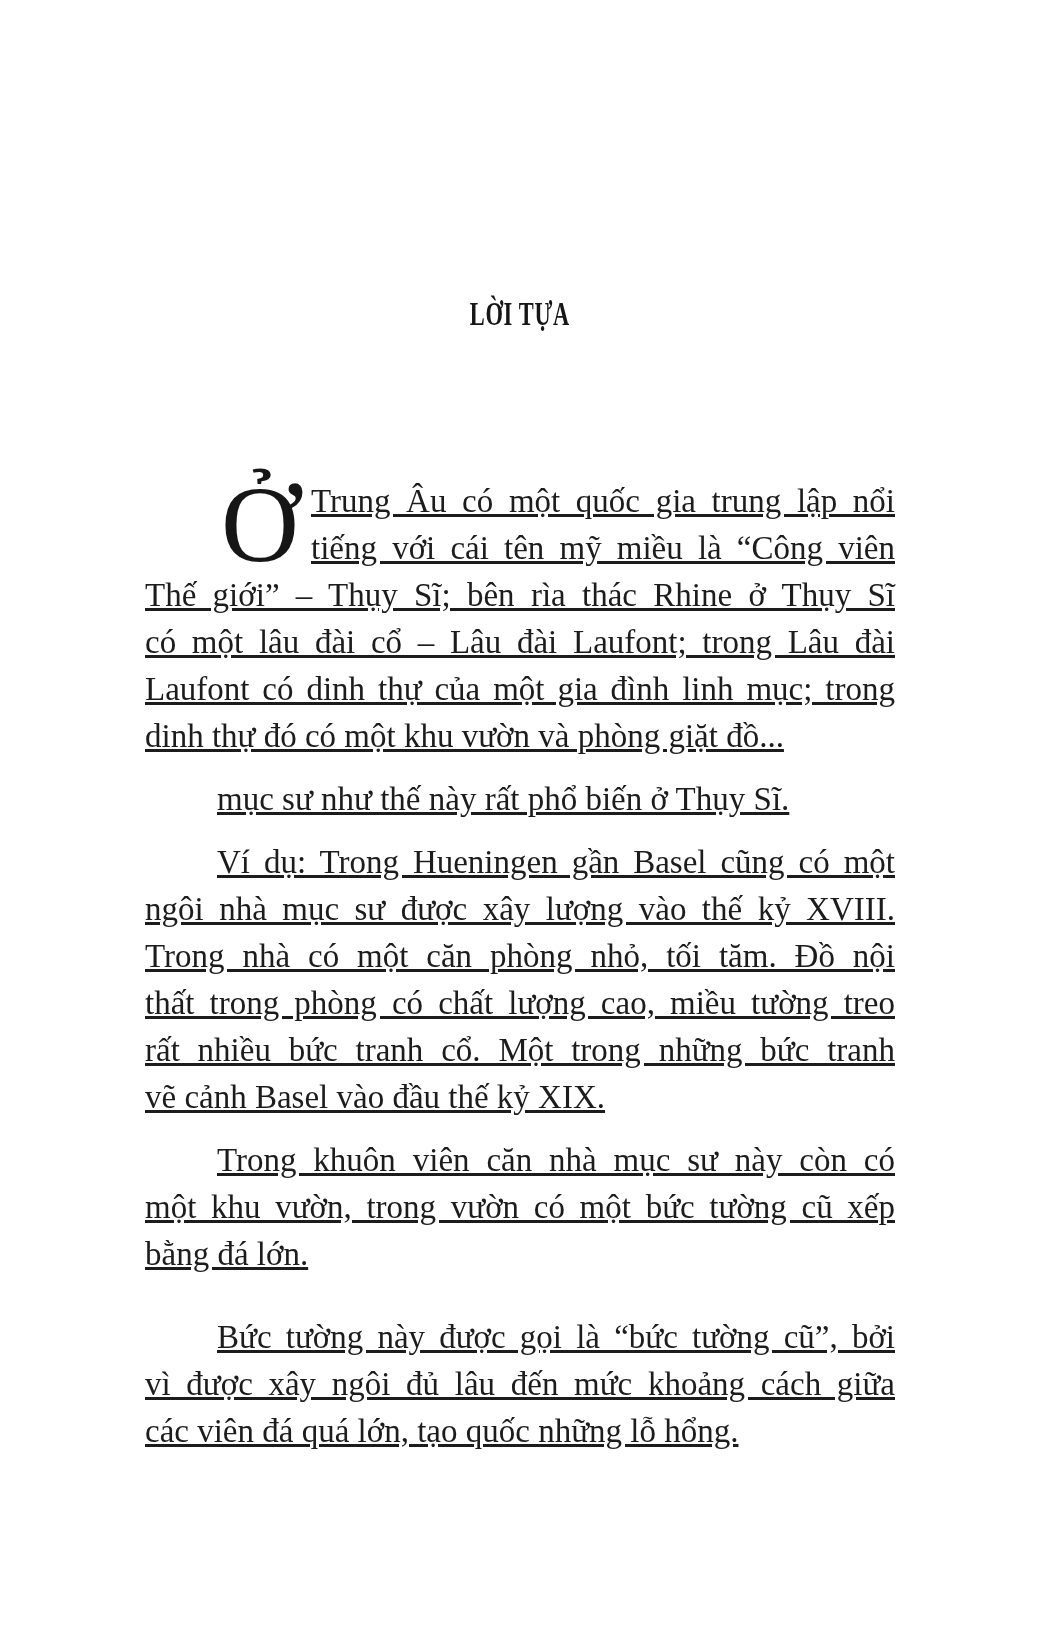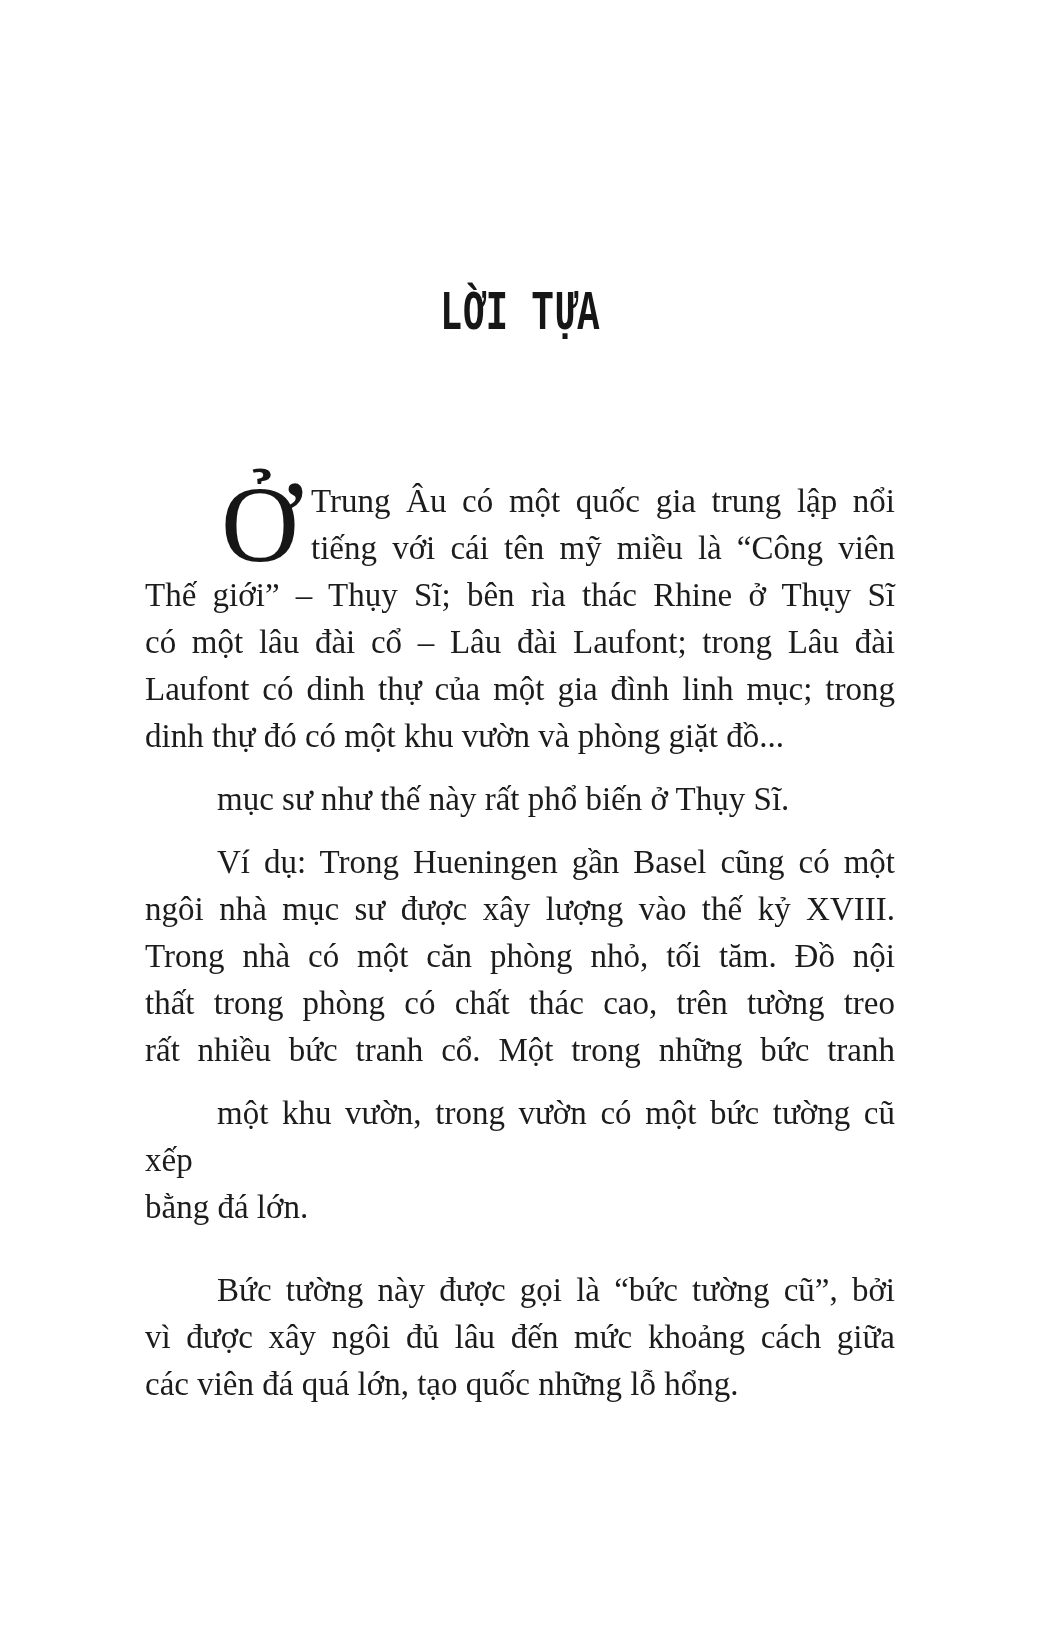--- a/index.html
+++ b/index.html
@@ -14,25 +14,25 @@
     font-family: "Liberation Serif", "DejaVu Serif", serif;
     color: #1c1c1c;
   }
   .page {
     width: 750px;
     padding: 0 145px;
     box-sizing: content-box;
   }
   .title {
     margin: 290px 0 140px 0;
-    font-size: 56px;
+    font-size: 34px;
     line-height: 48px;
     text-align: center;
     font-weight: bold;
-    font-family: Liberation Mono, monospace;
+    font-family: Liberation Serif, serif;
     color: #161616;
   }
   .title-inner {
     display: inline-block;
     transform: scaleX(0.66);
     transform-origin: center center;
     letter-spacing: 1px;
     white-space: nowrap;
   }
   .body-text {
@@ -42,20 +42,21 @@
   }
   .para {
     margin: 0 0 16px 0;
     padding: 0;
   }
   .para:last-child { margin-bottom: 0; margin-top: 36px; }
   .line {
     display: block;
     text-align: justify;
     text-align-last: justify;
+    text-decoration: underline;
   }
   .line.last {
     text-align-last: left;
   }
   .para.indent .line:first-child {
     text-indent: 72px;
   }
   .dropcap {
     float: left;
     font-size: 108px;
@@ -83,25 +84,27 @@
     <p class="para has-dropcap"><span class="dropcap">Ở</span><span class="para-lines"><span class="line">Trung Âu có một quốc gia trung lập nổi</span><span class="line">tiếng với cái tên mỹ miều là “Công viên</span><span class="line">Thế giới” – Thụy Sĩ; bên rìa thác Rhine ở Thụy Sĩ</span><span class="line">có một lâu đài cổ – Lâu đài Laufont; trong Lâu đài</span><span class="line">Laufont có dinh thự của một gia đình linh mục; trong</span><span class="line last">dinh thự đó có một khu vườn và phòng giặt đồ...</span></span></p>
 
     <p class="para indent">
         <span class="line last">mục sư như thế này rất phổ biến ở Thụy Sĩ.</span>
       </p>
 
     <p class="para indent">
         <span class="line">Ví dụ: Trong Hueningen gần Basel cũng có một</span>
         <span class="line">ngôi nhà mục sư được xây lượng vào thế kỷ XVIII.</span>
         <span class="line">Trong nhà có một căn phòng nhỏ, tối tăm. Đồ nội</span>
-        <span class="line">thất trong phòng có chất thác cao, trên tường treo</span>
+        <span class="line">thất trong phòng có chất lượng cao, miều tường treo</span>
         <span class="line">rất nhiều bức tranh cổ. Một trong những bức tranh</span>
+        <span class="line last">vẽ cảnh Basel vào đầu thế kỷ XIX.</span>
       </p>
 
     <p class="para indent">
+        <span class="line">Trong khuôn viên căn nhà mục sư này còn có</span>
         <span class="line">một khu vườn, trong vườn có một bức tường cũ xếp</span>
         <span class="line last">bằng đá lớn.</span>
       </p>
 
     <p class="para indent">
         <span class="line">Bức tường này được gọi là “bức tường cũ”, bởi</span>
         <span class="line">vì được xây ngôi đủ lâu đến mức khoảng cách giữa</span>
         <span class="line last">các viên đá quá lớn, tạo quốc những lỗ hổng.</span>
       </p>
 

